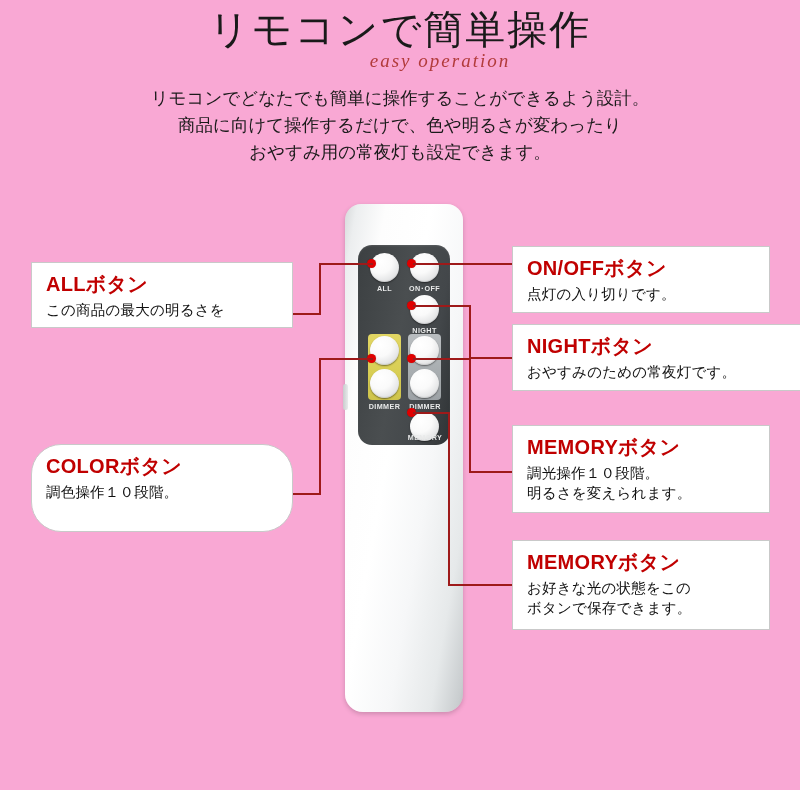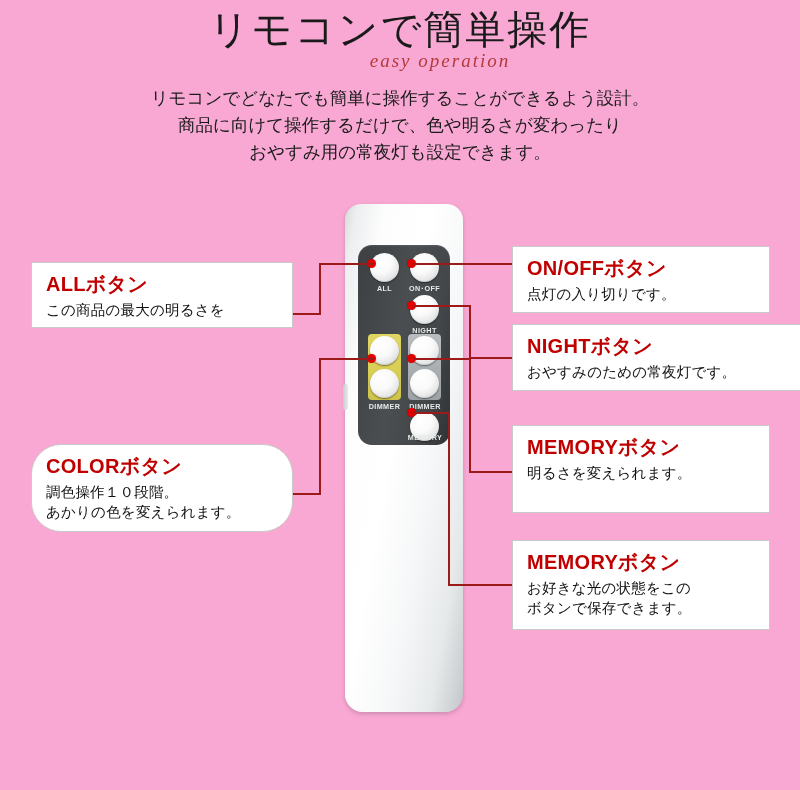--- a/index.html
+++ b/index.html
@@ -239,41 +239,41 @@
     <div class="c-title">ALLボタン</div>
     <div class="c-body">
       <div>この商品の最大の明るさを</div>
     </div>
   </div>
 
   <div class="callout" style="left:31px; top:444px; width:262px; height:88px;border-radius:30px;">
     <div class="c-title">COLORボタン</div>
     <div class="c-body">
       <div>調色操作１０段階。</div>
-      <div>あかりの色を変えられます。</div>
     </div>
   </div>
 
   <div class="callout" style="left:512px; top:246px; width:258px; height:67px;">
     <div class="c-title">ON/OFFボタン</div>
     <div class="c-body">
       <div>点灯の入り切りです。</div>
     </div>
   </div>
 
   <div class="callout" style="left:512px; top:324px; width:298px; height:67px;">
     <div class="c-title">NIGHTボタン</div>
     <div class="c-body">
       <div>おやすみのための常夜灯です。</div>
     </div>
   </div>
 
   <div class="callout" style="left:512px; top:425px; width:258px; height:88px;">
     <div class="c-title">MEMORYボタン</div>
     <div class="c-body">
+      <div>調光操作１０段階。</div>
       <div>明るさを変えられます。</div>
     </div>
   </div>
 
   <div class="callout" style="left:512px; top:540px; width:258px; height:90px;">
     <div class="c-title">MEMORYボタン</div>
     <div class="c-body">
       <div>お好きな光の状態をこの</div>
       <div>ボタンで保存できます。</div>
     </div>

